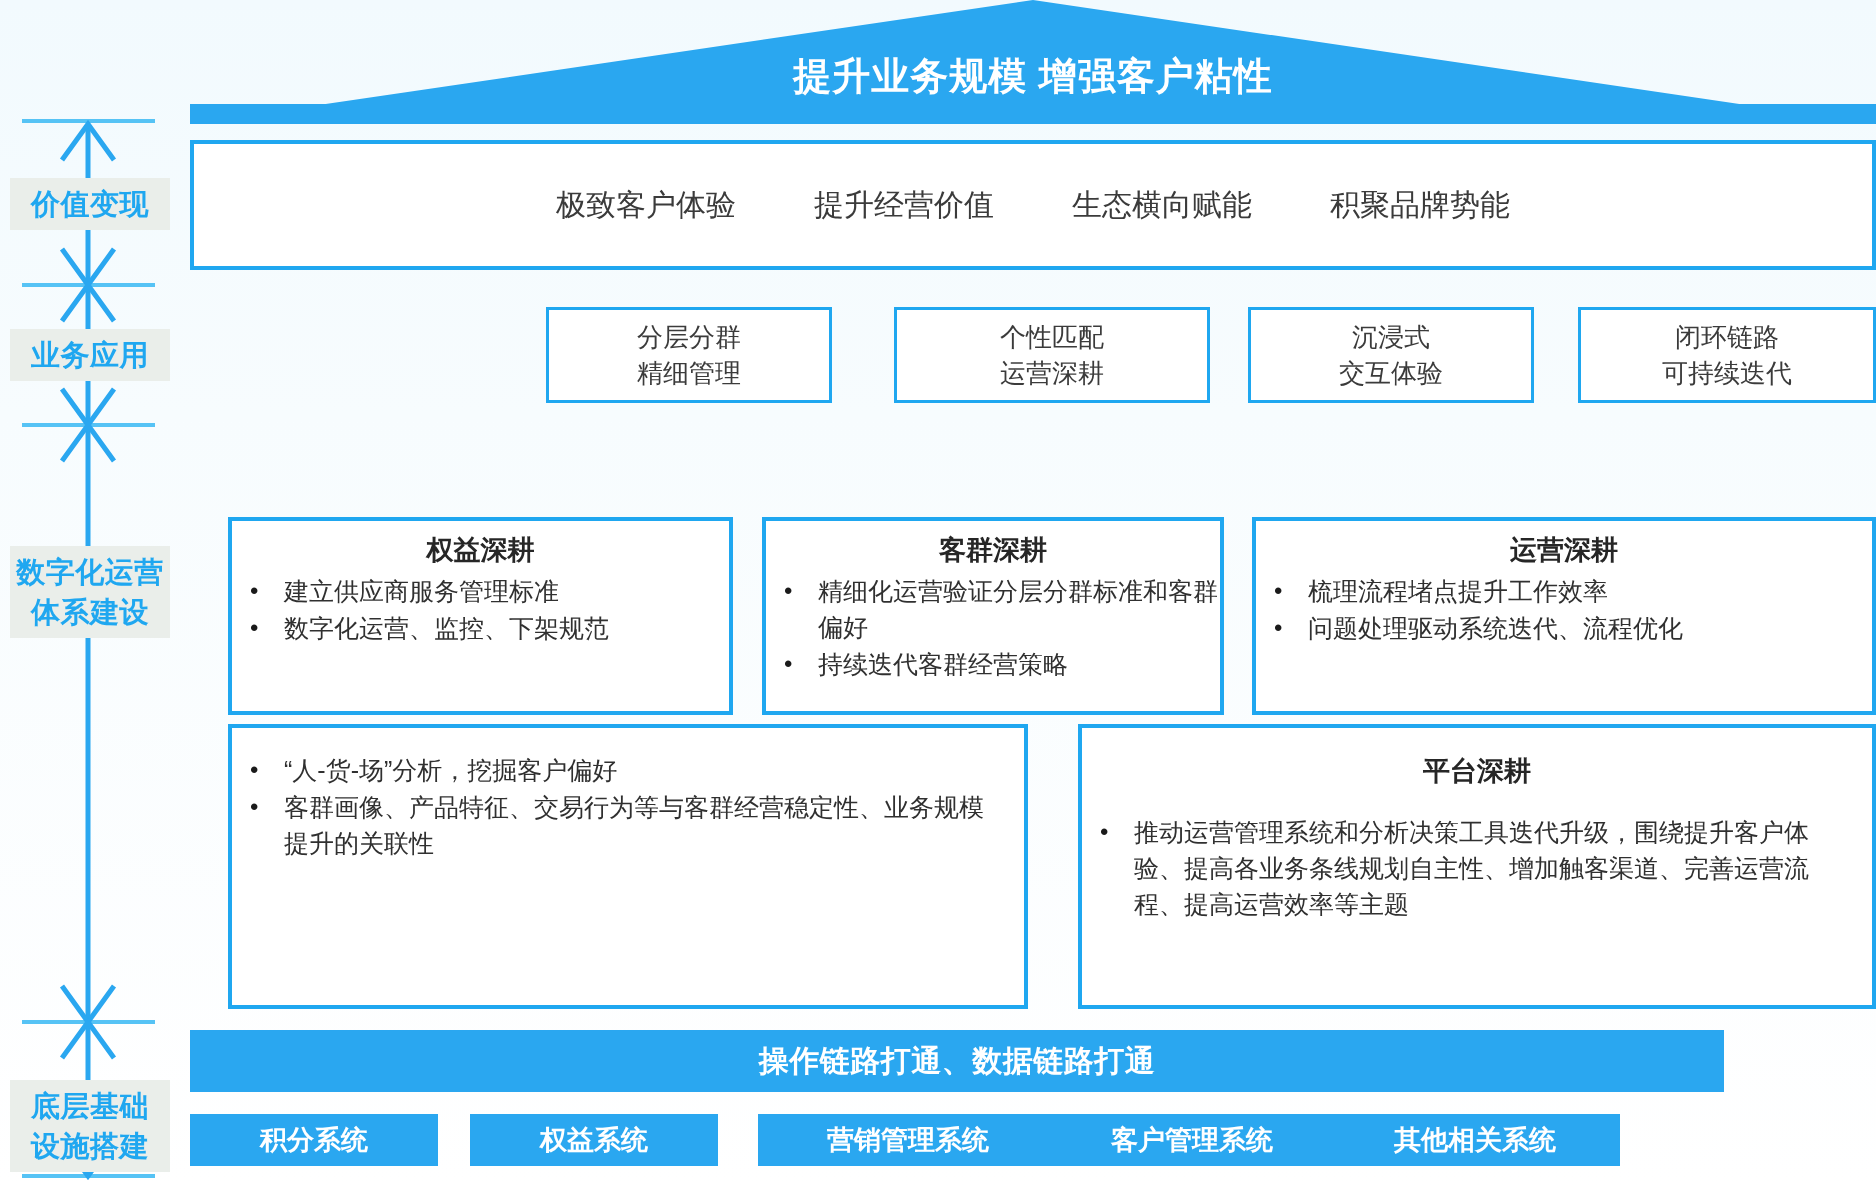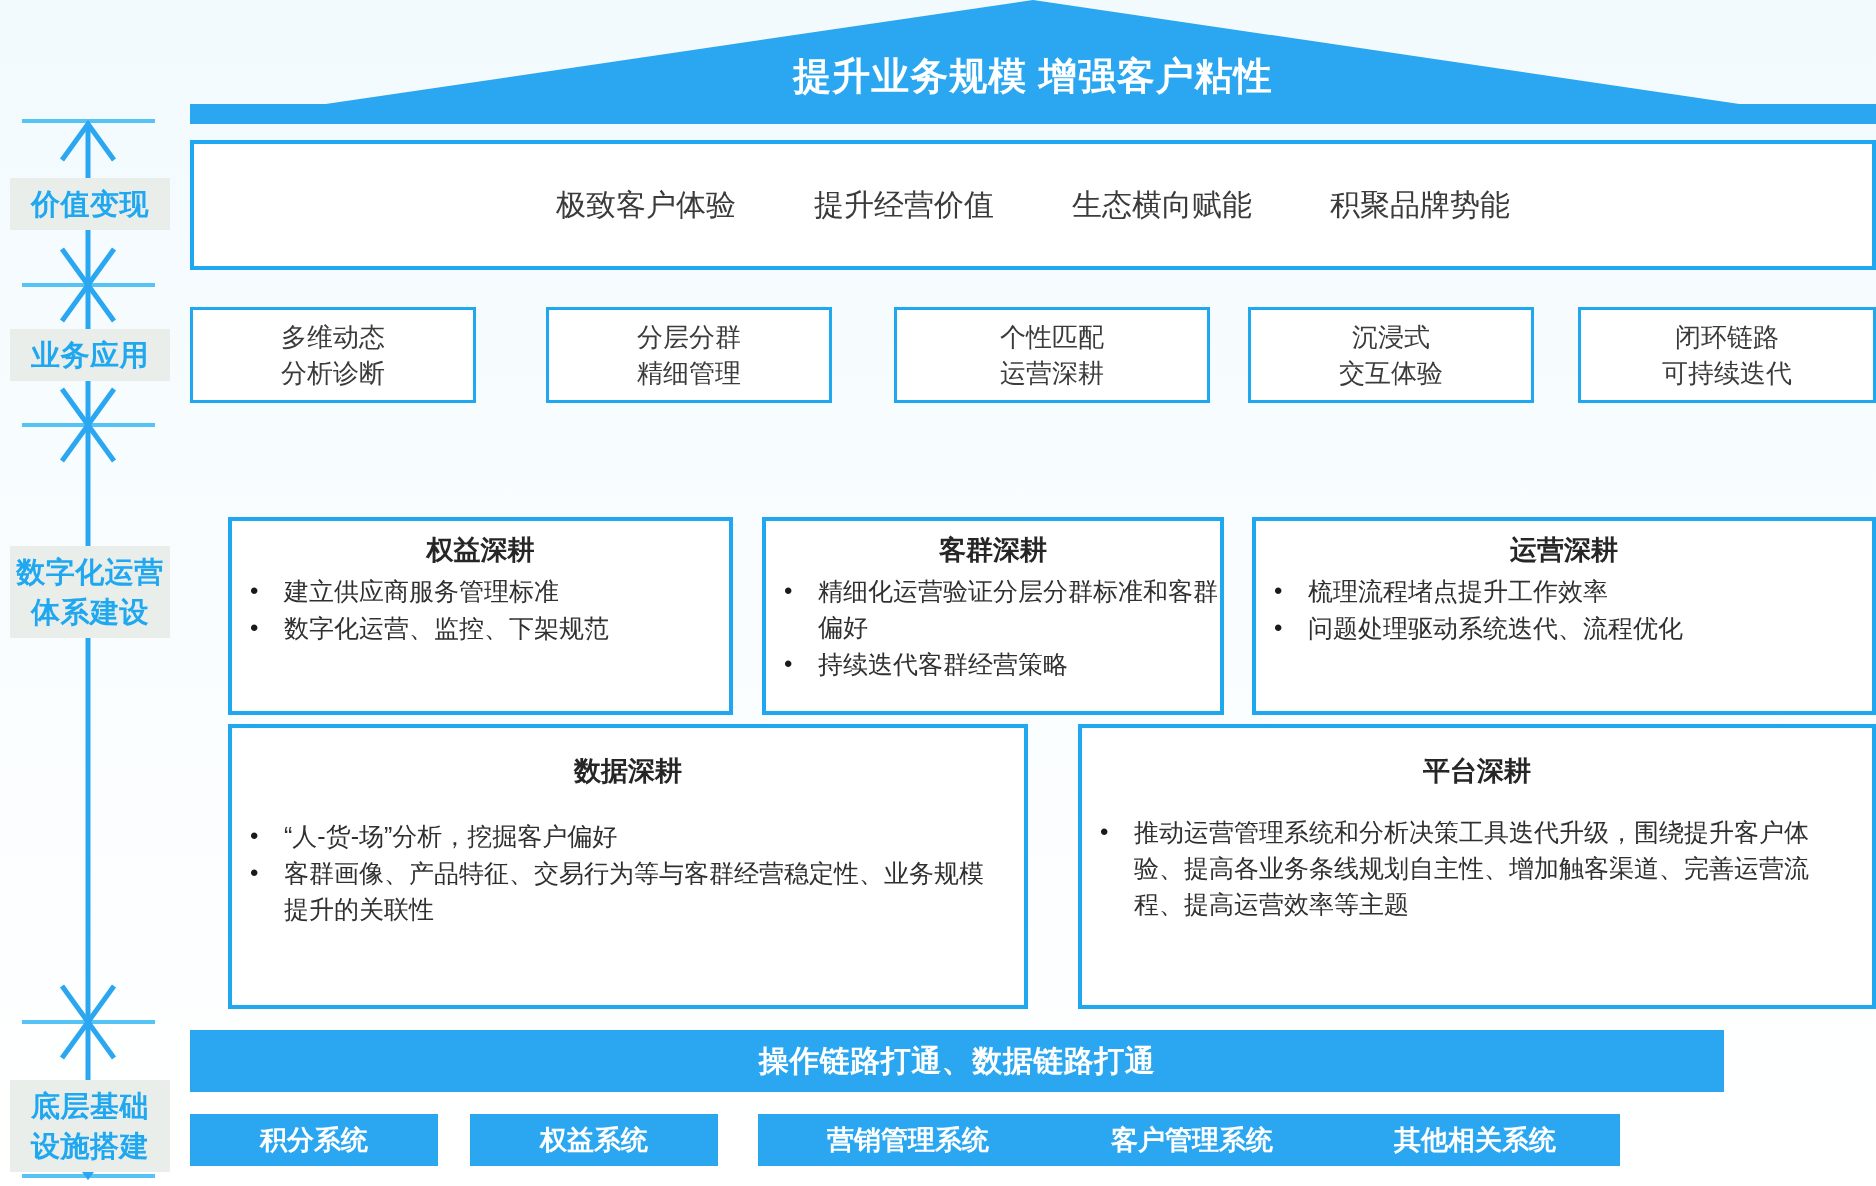--- a/index.html
+++ b/index.html
@@ -204,24 +204,20 @@
     <div class="roof-title">提升业务规模 增强客户粘性</div>
   </div>
 
   <div class="obox" id="value-row">
     <div class="vitem">极致客户体验</div>
     <div class="vitem">提升经营价值</div>
     <div class="vitem">生态横向赋能</div>
     <div class="vitem">积聚品牌势能</div>
   </div>
 
-  <div class="obox app-box" style="left:190px;  width:286px;">
-    <div>多维动态</div>
-    <div>分析诊断</div>
-  </div>
   <div class="obox app-box" style="left:546px;  width:286px;">
     <div>分层分群</div>
     <div>精细管理</div>
   </div>
   <div class="obox app-box" style="left:894px;  width:316px;">
     <div>个性匹配</div>
     <div>运营深耕</div>
   </div>
   <div class="obox app-box" style="left:1248px; width:286px;">
     <div>沉浸式</div>
@@ -250,21 +246,20 @@
 
   <div class="obox deep-box" style="left:1252px; top:517px; width:624px; height:198px;">
     <div class="deep-title">运营深耕</div>
     <ul class="deep-list">
       <li>梳理流程堵点提升工作效率</li>
       <li>问题处理驱动系统迭代、流程优化</li>
     </ul>
   </div>
 
   <div class="obox deep-box" style="left:228px; top:724px; width:800px; height:285px; padding-top:24px;">
-    <div class="deep-title" style="margin-bottom:28px;">数据深耕</div>
     <ul class="deep-list" style="padding-right:18px;">
       <li>“人-货-场”分析，挖掘客户偏好</li>
       <li>客群画像、产品特征、交易行为等与客群经营稳定性、业务规模提升的关联性</li>
     </ul>
   </div>
 
   <div class="obox deep-box" style="left:1078px; top:724px; width:798px; height:285px; padding-top:24px;">
     <div class="deep-title" style="margin-bottom:24px;">平台深耕</div>
     <ul class="deep-list" style="padding-right:24px;">
       <li>推动运营管理系统和分析决策工具迭代升级，围绕提升客户体验、提高各业务条线规划自主性、增加触客渠道、完善运营流程、提高运营效率等主题</li>

